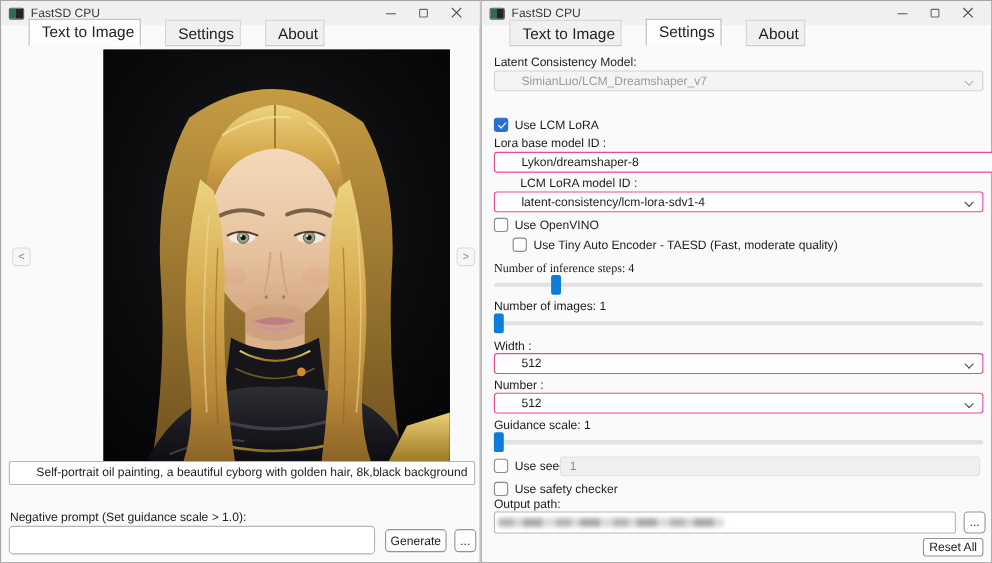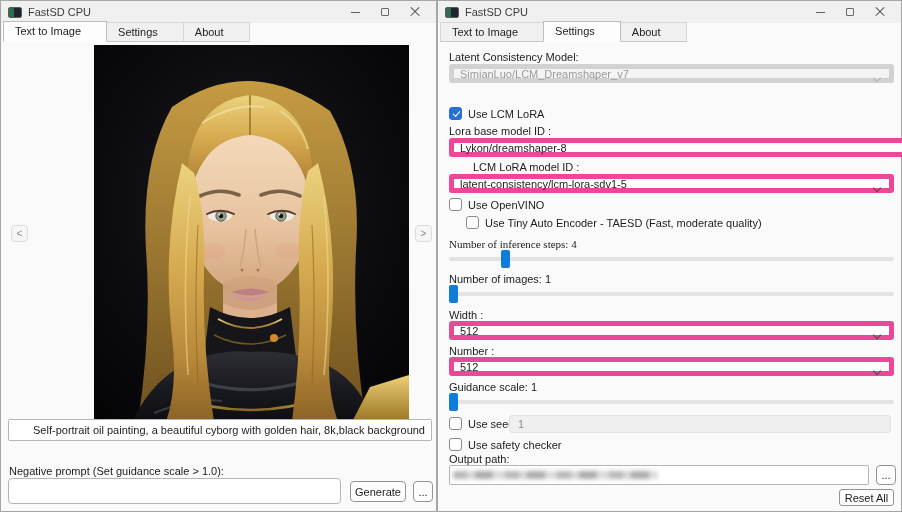--- a/index.html
+++ b/index.html
@@ -17,28 +17,28 @@
   .win-controls { position:absolute; right:6px; top:0; height:22px; display:flex; align-items:center; }
   .win-btn { width:30px; height:22px; display:flex; align-items:center; justify-content:center; cursor:default; }
   .ic-min { width:9px; height:1px; background:#5f5f5f; }
   .ic-max { width:8px; height:8px; border:1px solid #6a6a6a; border-radius:1px; }
   .ic-close { position:relative; width:10px; height:10px; }
   .ic-close::before,.ic-close::after { content:""; position:absolute; left:-1px; top:4px; width:12px; height:1.2px; background:#4f4f4f; }
   .ic-close::before { transform:rotate(45deg); }
   .ic-close::after  { transform:rotate(-45deg); }
 
   .tabbar { position:absolute; top:22px; left:2px; height:19px; display:flex; align-items:flex-end; }
-  .tab { font-size:11px; color:#222; padding:3px 25px 3px 11px; background:#f0f0f0;
-         border:1px solid #d6d6d6; border-bottom:1px solid #c9c9c9; margin-right:-1px; }
+  .tab { font-size:14px; color:#222; padding:3px 5px 3px 11px; background:#f0f0f0;
+         border:1px solid #d6d6d6; border-bottom:1px solid #c9c9c9; margin-right:-1px;margin-left:23px; }
   .tab.active { background:#fdfdfd; border:1px solid #bcbcbc; border-bottom:1px solid #fdfdfd; padding-bottom:4px; position:relative; z-index:2; }
 
   
   .lbl { position:absolute; font-size:11px; color:#1c1c1c; white-space:nowrap; }
-  .combo { position:absolute; height:19px; background:#fefefe; border:5px solid #ec4899; border-radius:3px;
-           display:flex; align-items:center; font-size:11px; color:#1c1c1c; padding-left:6px; }
+  .combo { position:absolute; height:19px; background:#fefefe; border:1px solid #ec4899; border-radius:3px;
+           display:flex; align-items:center; font-size:11px; color:#1c1c1c; padding-left:24px; }
   .combo .chev { position:absolute; right:9px; top:6px; width:6px; height:6px;
                  border-left:1.4px solid #4a4a4a; border-bottom:1.4px solid #4a4a4a; transform:rotate(-45deg); }
   .combo.disabled { background:#f4f4f4; border-color:#d2d2d2; color:#9a9a9a; }
   .combo.disabled .chev { border-color:#b5b5b5; }
 
   .cbrow { position:absolute; display:flex; align-items:center; }
   .cbx { width:13px; height:13px; border:1px solid #8b8b8b; border-radius:3px; background:#fdfdfd; margin-right:6px; position:relative; flex:none; }
   .cbx.checked { background:#2a70d2; border-color:#2a70d2; }
   .cbx.checked::after { content:""; position:absolute; left:3px; top:3px; width:6px; height:3px;
                         border-left:1.6px solid #fff; border-bottom:1.6px solid #fff; transform:rotate(-48deg); }
@@ -236,21 +236,21 @@
     </div>
 
     <div class="lbl" style="left:11px; top:124px;">Lora base model ID :</div>
     <div class="combo" style="left:11px; top:137px; width:529px;">
       <span>Lykon/dreamshaper-8</span>
       <span class="chev"></span>
     </div>
 
     <div class="lbl" style="left:11px; top:160px;padding-left:24px;">LCM LoRA model ID :</div>
     <div class="combo" style="left:11px; top:173px; width:445px;">
-      <span>latent-consistency/lcm-lora-sdv1-5</span>
+      <span>latent-consistency/lcm-lora-sdv1-4</span>
       <span class="chev"></span>
     </div>
 
     <div class="cbrow" style="left:11px; top:197px;">
       <span class="cbx"></span>
       <span class="cblabel">Use OpenVINO</span>
     </div>
     <div class="cbrow" style="left:28px; top:215px;">
       <span class="cbx"></span>
       <span class="cblabel">Use Tiny Auto Encoder - TAESD (Fast, moderate quality)</span>

